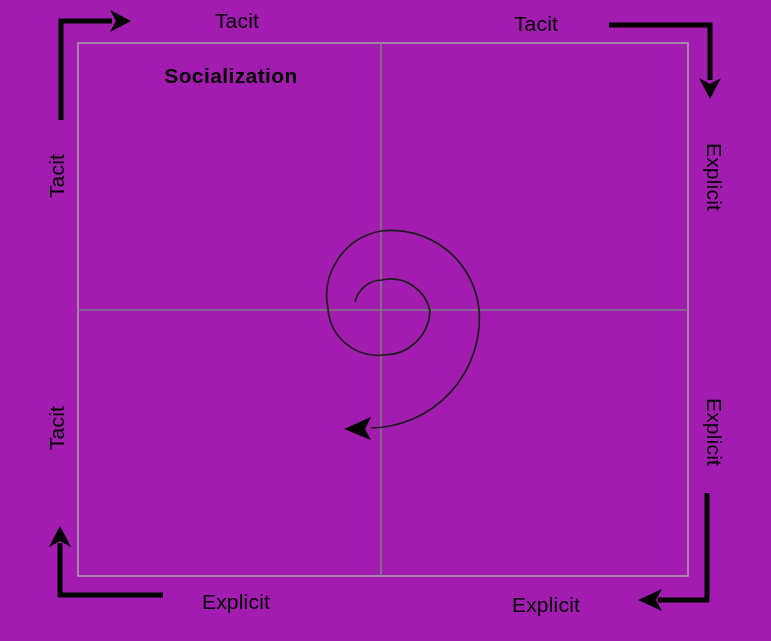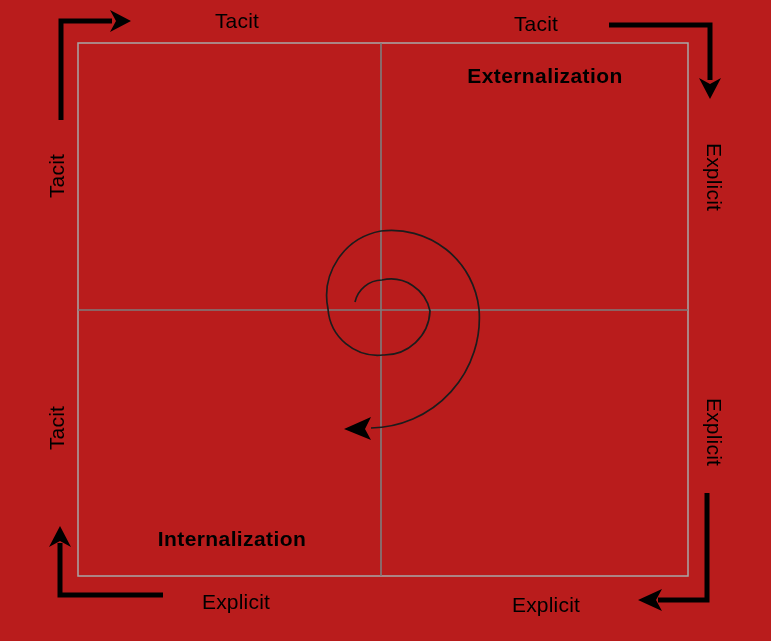--- a/index.html
+++ b/index.html
@@ -4,21 +4,21 @@
 <style>
   html, body {
     margin: 0;
     padding: 0;
     background: #ffffff;
   }
   #stage {
     position: relative;
     width: 771px;
     height: 641px;
-    background: #b91c1c;
+    background: #a21caf;
     font-family: "Liberation Sans", "DejaVu Sans", sans-serif;
     color: #000000;
     overflow: hidden;
     text-decoration: underline;
   }
   #diagram-svg {
     position: absolute;
     left: 0;
     top: 0;
   }
@@ -90,16 +90,15 @@
 
   <div class="label" style="left:236px; top:601px;">Explicit</div>
   <div class="label" style="left:546px; top:604px;">Explicit</div>
 
   <div class="label rot-ccw" style="left:56px; top:176px;">Tacit</div>
   <div class="label rot-ccw" style="left:56px; top:428px;">Tacit</div>
 
   <div class="label rot-cw" style="left:714px; top:177px;">Explicit</div>
   <div class="label rot-cw" style="left:714px; top:432px;">Explicit</div>
 
-  <div class="label bold" style="left:545px; top:75px;">Externalization</div>
-  <div class="label bold" style="left:232px; top:538px;">Internalization</div>
+  <div class="label bold" style="left:231px; top:75px;">Socialization</div>
 
 </div>
 
 </body></html>

